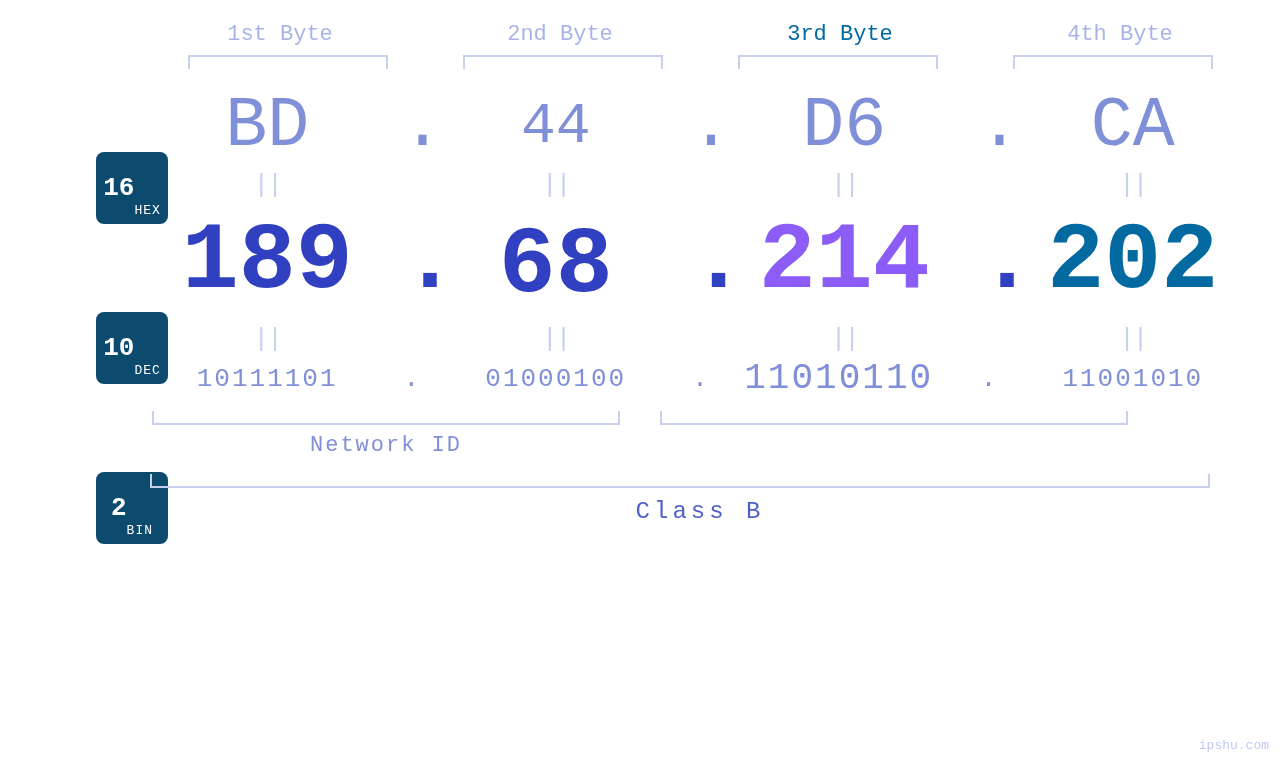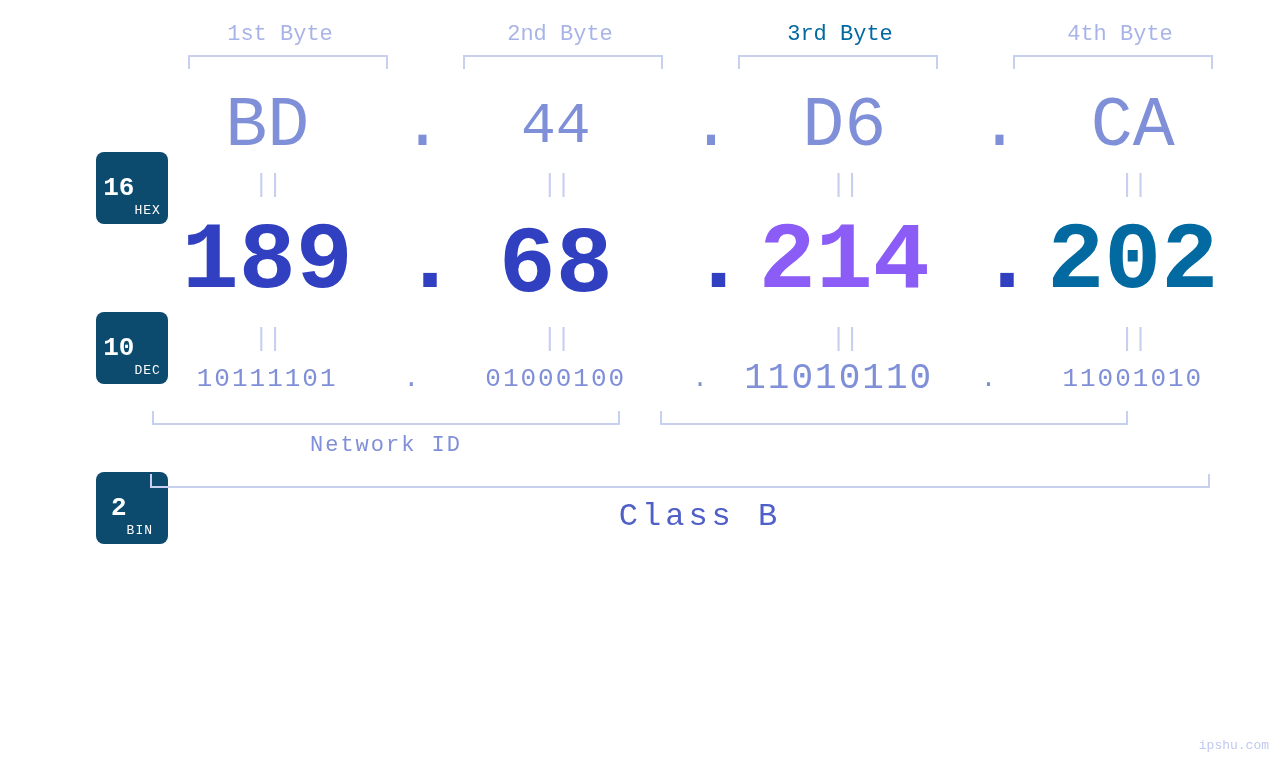--- a/index.html
+++ b/index.html
@@ -158,20 +158,20 @@
     <div style="display:flex; padding:0 10px; margin-top:8px;">
       <div style="width:468px; text-align:center; color:#8090d8; font-size:22px; font-family:'Courier New',monospace; margin-left:2px; letter-spacing:2px;">Network ID</div>
       <div style="width:40px;"></div>
     </div>
 
     <div style="padding:0 10px; margin-top:16px;">
       <div style="width:1060px; height:14px; border-bottom:2px solid #c8d0f0; border-left:2px solid #c8d0f0; border-right:2px solid #c8d0f0; margin-left:0;"></div>
     </div>
 
     <div style="text-align:center; margin-top:10px;">
-      <span style="color:#5060c8; font-size:32px; font-family:'Courier New',monospace; letter-spacing:4px;">Class B</span>
+      <span style="color:#5060c8; font-size:24px; font-family:'Courier New',monospace; letter-spacing:4px;">Class B</span>
     </div>
 
   </div>
 
   <div style="position:absolute; bottom:14px; right:16px; color:#c0c8f0; font-size:13px; font-family:'Courier New',monospace;">ipshu.com</div>
 
 </div>
 
 </body></html>

